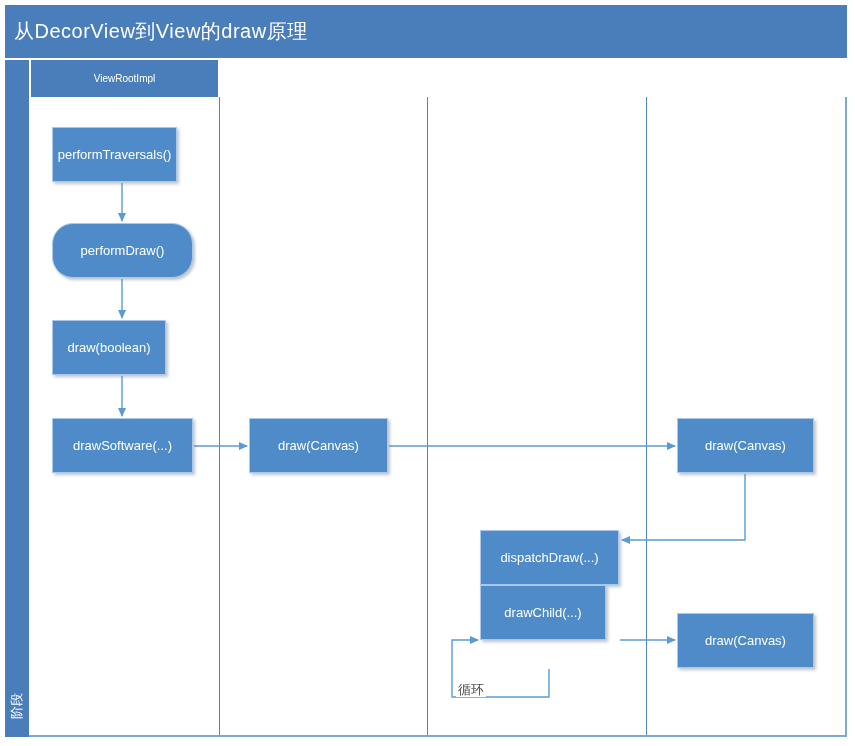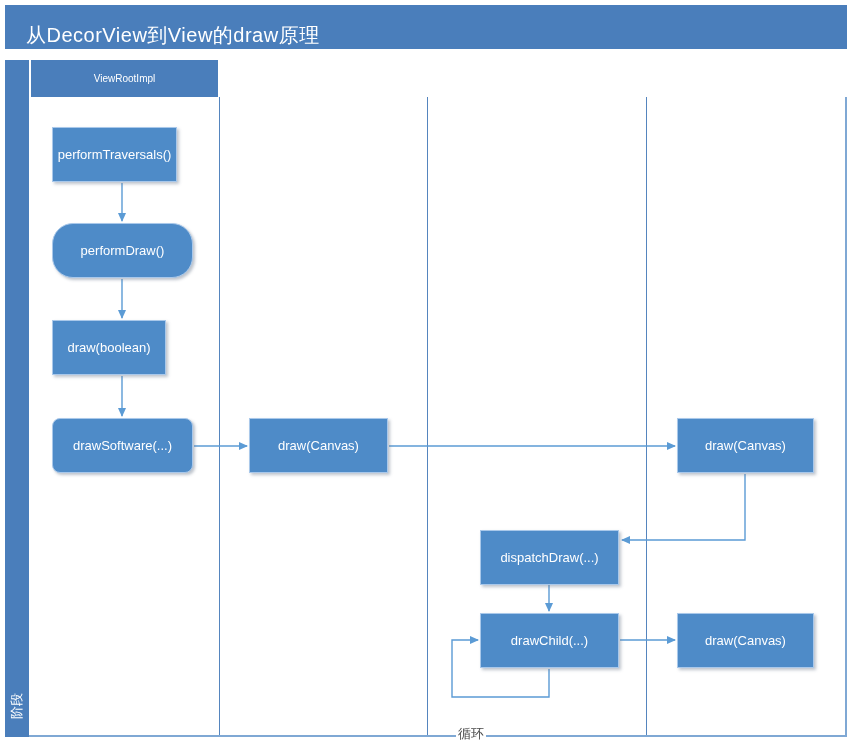--- a/index.html
+++ b/index.html
@@ -15,26 +15,26 @@
   *{margin:0;padding:0;box-sizing:border-box;}
   html,body{background:#ffffff;}
   body{font-family:"Liberation Sans", sans-serif;}
   .canvas{
     position:relative;
     width:855px;height:746px;
     background:#ffffff;
     overflow:hidden;
   }
   .title-bar{
-    position:absolute;left:5px;top:5px;width:842px;height:44px;
+    position:absolute;left:5px;top:5px;width:842px;height:53px;
     background:var(--frame-blue);
     color:var(--text-white);
     font-size:20px;
-    display:flex;align-items:flex-end;
-    padding-left:21px;
+    display:flex;align-items:center;
+    padding-left:9px;
     letter-spacing:0.5px;
   }
   .phase-strip{
     position:absolute;left:5px;top:60px;width:24px;height:677px;
     background:var(--frame-blue);
   }
   .phase-label{
     position:absolute;bottom:22px;left:50%;
     transform:translateX(-50%) rotate(-90deg);
     color:var(--text-white);
@@ -71,44 +71,43 @@
     border:1px solid var(--node-border);
     box-shadow:2px 2px 3px rgba(110,125,145,0.45);
     color:var(--text-white);
     font-size:13px;
     display:flex;align-items:center;justify-content:center;
     text-align:center;
   }
   .n-performTraversals{left:52px;top:127px;width:125px;height:55px;}
   .n-performDraw     {left:52px;top:223px;width:141px;height:55px;border-radius:21px;}
   .n-drawBoolean     {left:52px;top:320px;width:114px;height:55px;}
-  .n-drawSoftware    {left:52px;top:418px;width:141px;height:55px;border-radius:8px;}
+  .n-drawSoftware    {left:52px;top:418px;width:141px;height:55px;}
   .n-decorDraw       {left:249px;top:418px;width:139px;height:55px;}
   .n-viewDrawTop     {left:677px;top:418px;width:137px;height:55px;}
   .n-dispatchDraw    {left:480px;top:530px;width:139px;height:55px;}
-  .n-drawChild       {left:480px;top:613px;width:139px;height:55px;}
+  .n-drawChild       {left:480px;top:585px;width:126px;height:55px;}
   .n-viewDrawBottom  {left:677px;top:613px;width:137px;height:55px;}
   .edges-svg{
     position:absolute;left:0;top:0;width:855px;height:746px;
     pointer-events:none;
   }
   .edge{
     stroke:var(--connector-blue);
     stroke-width:1.4;
     fill:none;
   }
   .arrowhead{fill:var(--connector-blue);}
   .loop-label{
     position:absolute;left:456px;top:682px;
     color:var(--loop-text);
     font-size:13px;
     background:#ffffff;
     padding:0 2px;
     line-height:15px;
-    margin-top:44px;
   }
 </style>
 </head>
 <body>
 
 <div class="canvas">
 
   <div class="title-bar">
     <span>从DecorView到View的draw原理</span>
   </div>

